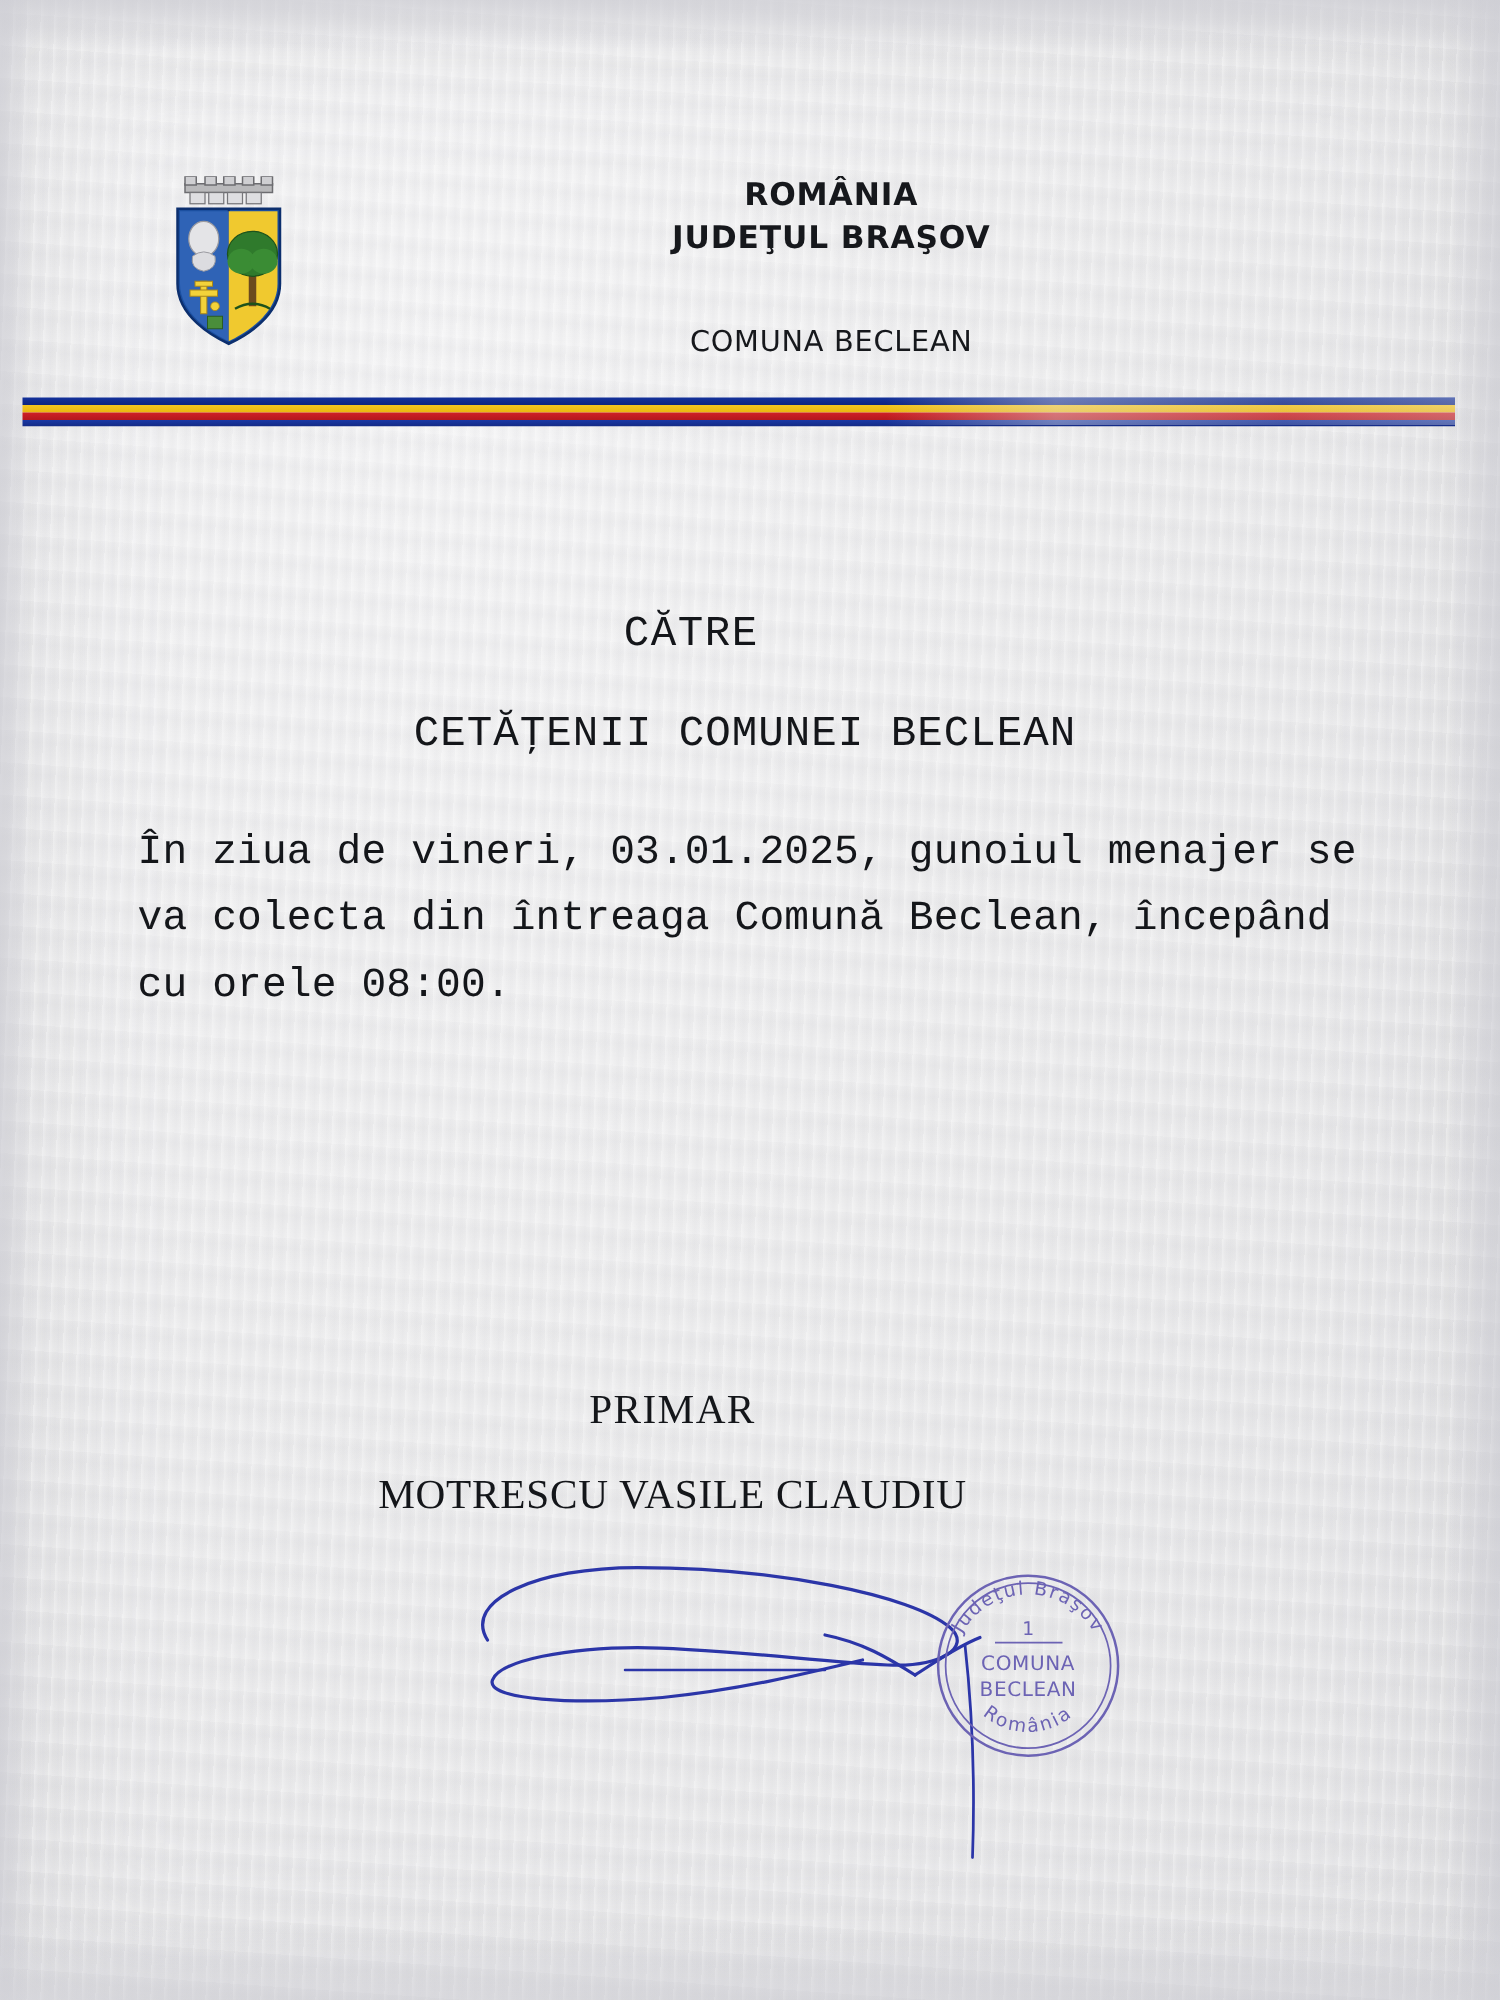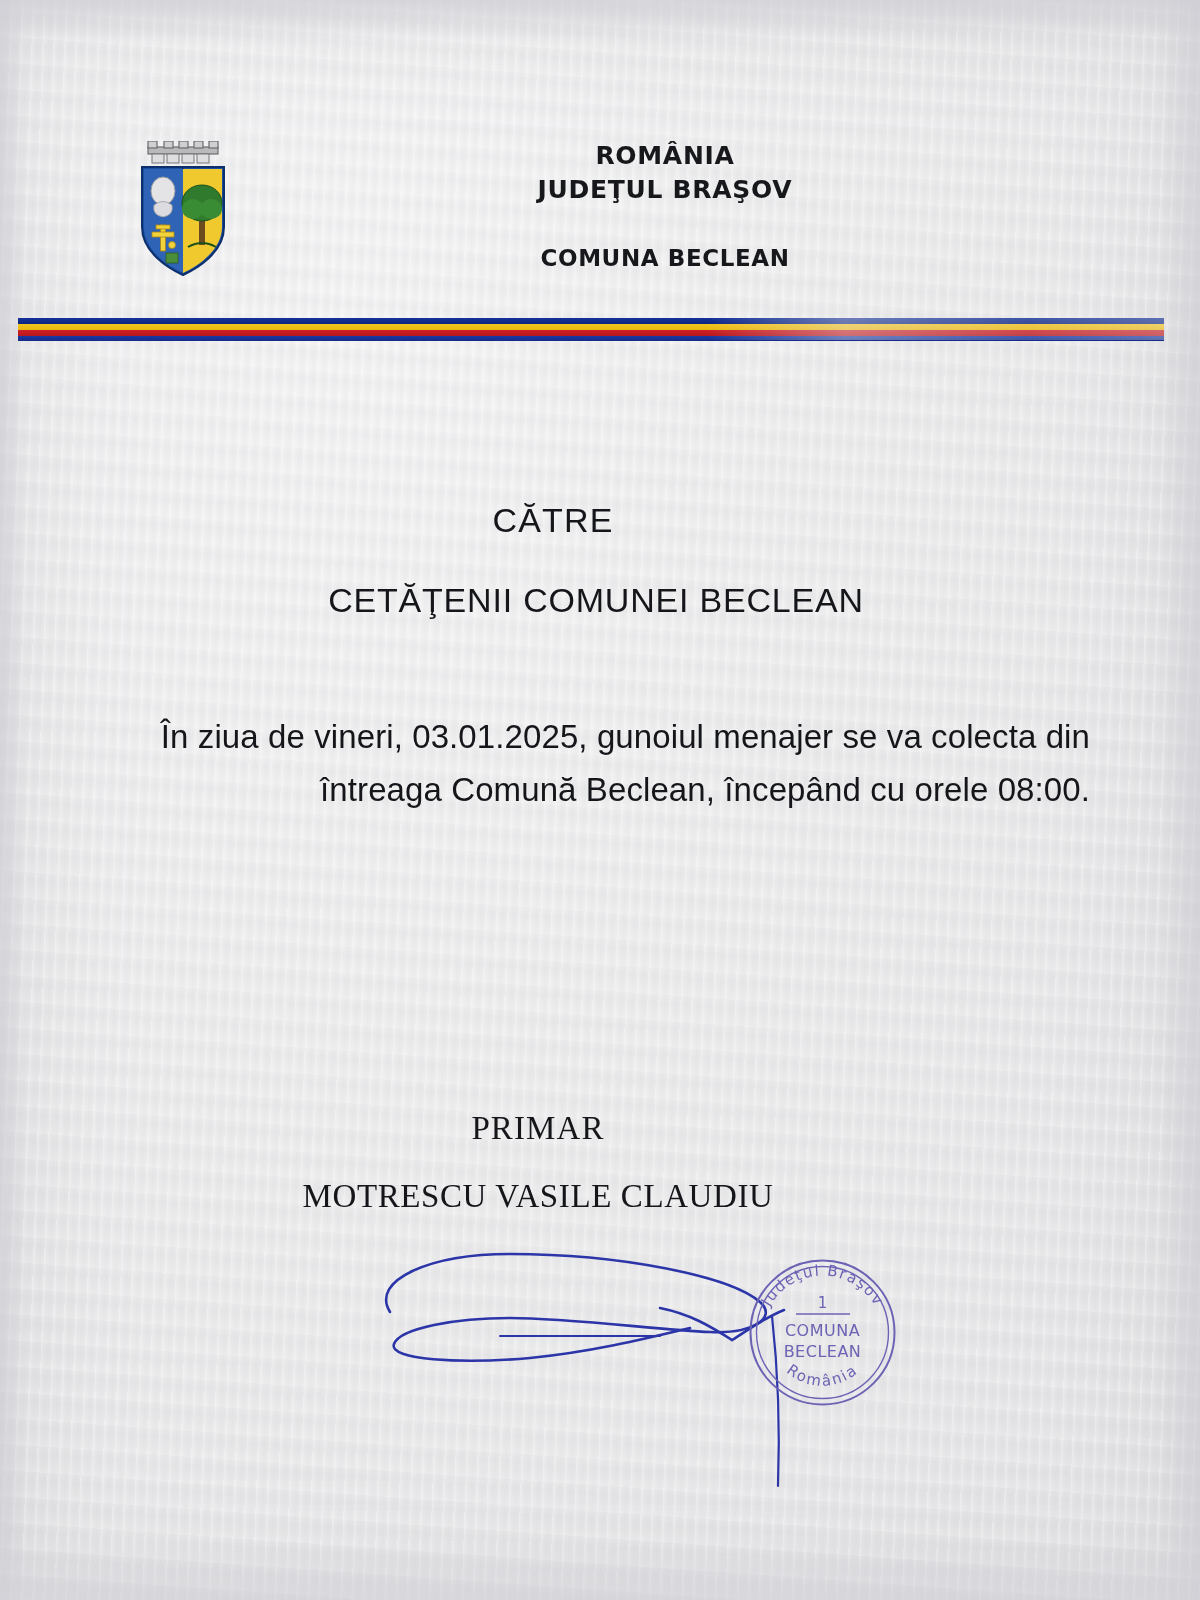--- a/index.html
+++ b/index.html
@@ -87,24 +87,24 @@
   .h-line2 {
     font-size: 25px;
     font-weight: bold;
     letter-spacing: 0.7px;
     color: #16181c;
     line-height: 1.26;
     margin-top: 2px;
   }
   .h-line3 {
     font-size: 23px;
-    font-weight: bold;
+    font-weight: normal;
     letter-spacing: 0.6px;
     color: #16181c;
-    margin-top: 40px;
+    margin-top: 56px;
   }
   .h-line4 {
     font-size: 14.5px;
     font-weight: bold;
     letter-spacing: 0.1px;
     color: #17191d;
     margin-top: 9px;
   }
 
   
@@ -125,42 +125,42 @@
   .tri-smudge {
     position: absolute;
     left: 690px; top: 0; width: 456px; height: 22px;
     background: linear-gradient(to right, rgba(233,233,235,0.0), rgba(233,233,235,0.42) 30%, rgba(233,233,235,0.20) 70%, rgba(233,233,235,0.35));
     pointer-events: none;
   }
 
   
   .body-block {
     position: absolute;
-    left: 0; top: 500px;
+    left: 0; top: 488px;
     width: 1200px;
-    font-family: Liberation Sans, sans-serif;
+    font-family: Liberation Mono, monospace;
     color: #14161a;
   }
   .to-label {
     text-align: center;
     font-size: 34px;
     letter-spacing: 1.2px;
     margin-left: -94px;
     line-height: 1.2;
   }
   .to-target {
     text-align: center;
     font-size: 34px;
     letter-spacing: 0.8px;
     margin-top: 40px;
     margin-left: -8px;
   }
   .paragraph {
-    margin-top: 90px;
-    text-align: right;
+    margin-top: 48px;
+    text-align: left;
     font-size: 33px;
     line-height: 1.62;
     padding: 0 110px;
     letter-spacing: 0.1px;
   }
 
   
   .sign-block {
     position: absolute;
     left: 0; top: 1110px;

